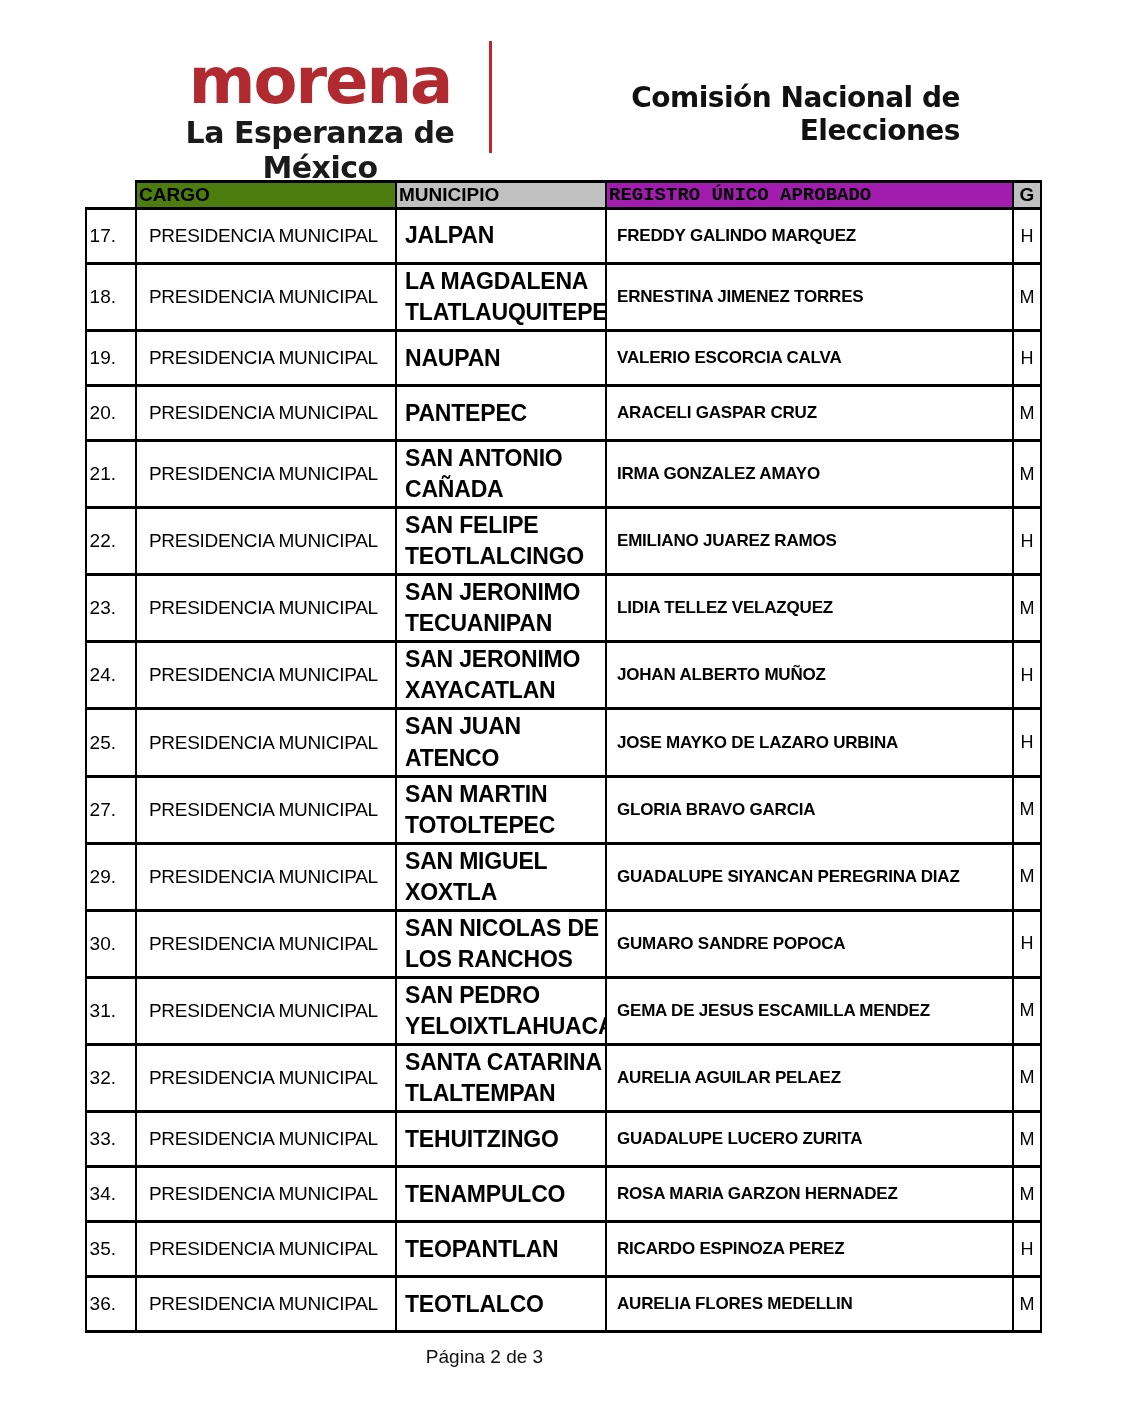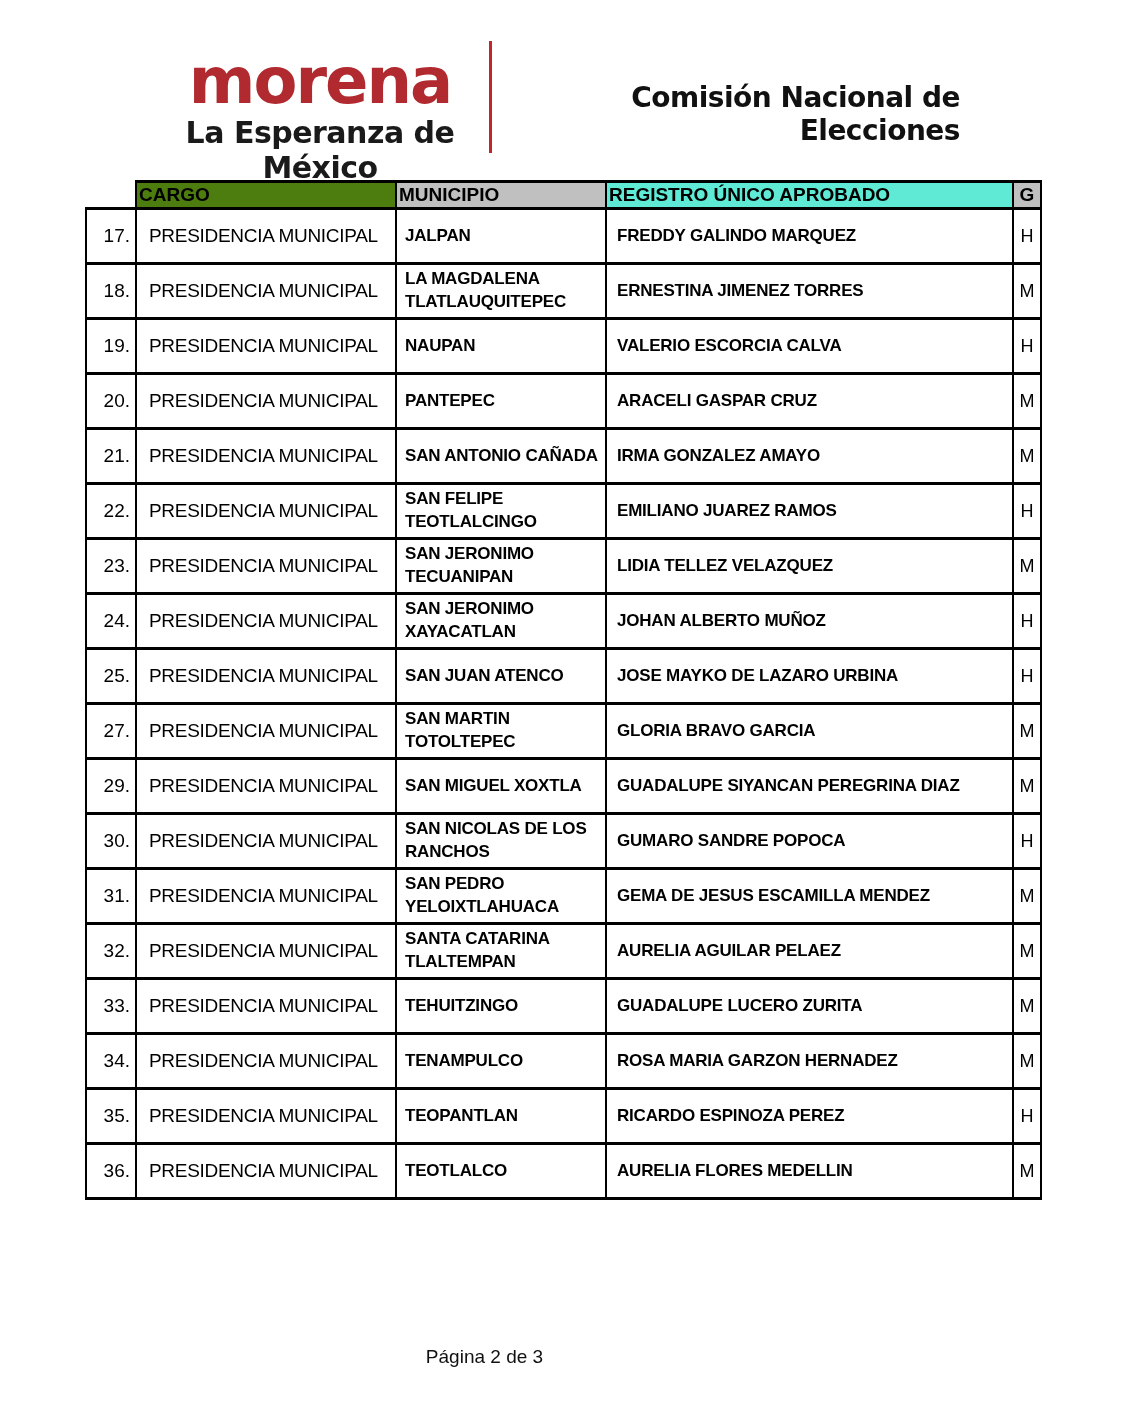--- a/index.html
+++ b/index.html
@@ -86,33 +86,33 @@
   .roster thead th.corner {
     border: none;
     background: #ffffff !important;
   }
   .roster thead th.c-g { text-align: center; padding: 1px 0; }
 
   .roster tbody tr { height: 55px; }
   .roster td { vertical-align: middle; }
   .c-num {
     text-align: right;
-    padding-right: 5px;
+    padding-right: 19px;
     font-size: 19px;
   }
   .c-cargo {
     padding-left: 12px;
     font-size: 19px;
     letter-spacing: -0.3px;
     white-space: nowrap;
   }
   .c-mun {
     padding-left: 8px;
     padding-right: 1px;
-    font-size: 17px;
+    font-size: 23px;
     font-weight: 700;
     line-height: 1.35;
     letter-spacing: -0.2px;
   }
   .c-reg {
     padding-left: 10px;
     font-size: 17px;
     font-weight: 700;
     letter-spacing: -0.2px;
     white-space: nowrap;
@@ -153,21 +153,21 @@
           <col class="w-cargo">
           <col class="w-mun">
           <col class="w-reg">
           <col class="w-g">
       </colgroup>
       <thead>
         <tr>
           <th class="corner"></th>
           <th class="hdr-cell" style="background: #4d7c0f;">CARGO</th>
           <th class="hdr-cell" style="background: rgb(192, 192, 192); margin-top: 44px;">MUNICIPIO</th>
-          <th class="hdr-cell" style="background: #5eead4;">REGISTRO ÚNICO APROBADO</th>
+          <th class="hdr-cell" style="background: #a21caf; font-family: Liberation Mono, monospace;">REGISTRO ÚNICO APROBADO</th>
           <th class="hdr-cell c-g" style="background: rgb(192, 192, 192);">G</th>
         </tr>
       </thead>
       <tbody id="roster-body">
     <tr>
       <td class="c-num">17.</td>
       <td class="c-cargo">PRESIDENCIA MUNICIPAL</td>
       <td class="c-mun">JALPAN</td>
       <td class="c-reg">FREDDY GALINDO MARQUEZ</td>
       <td class="c-g">H</td>

